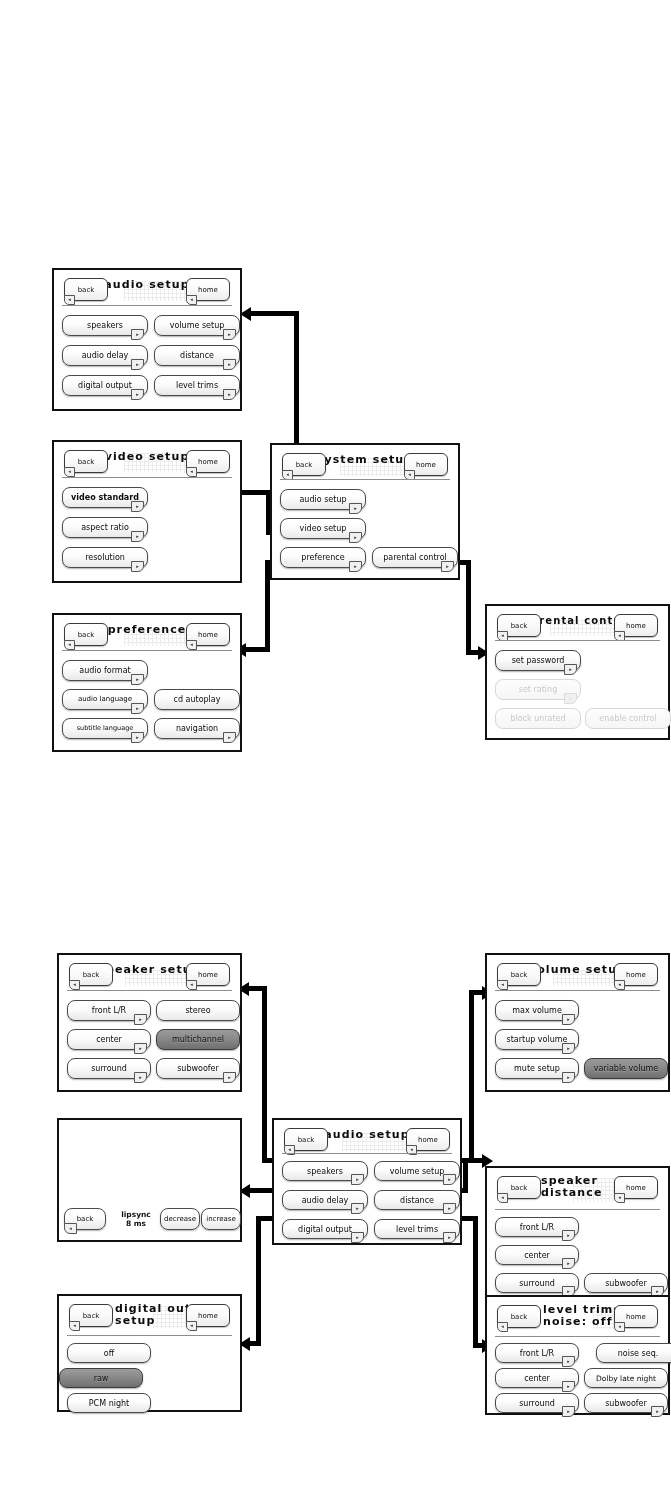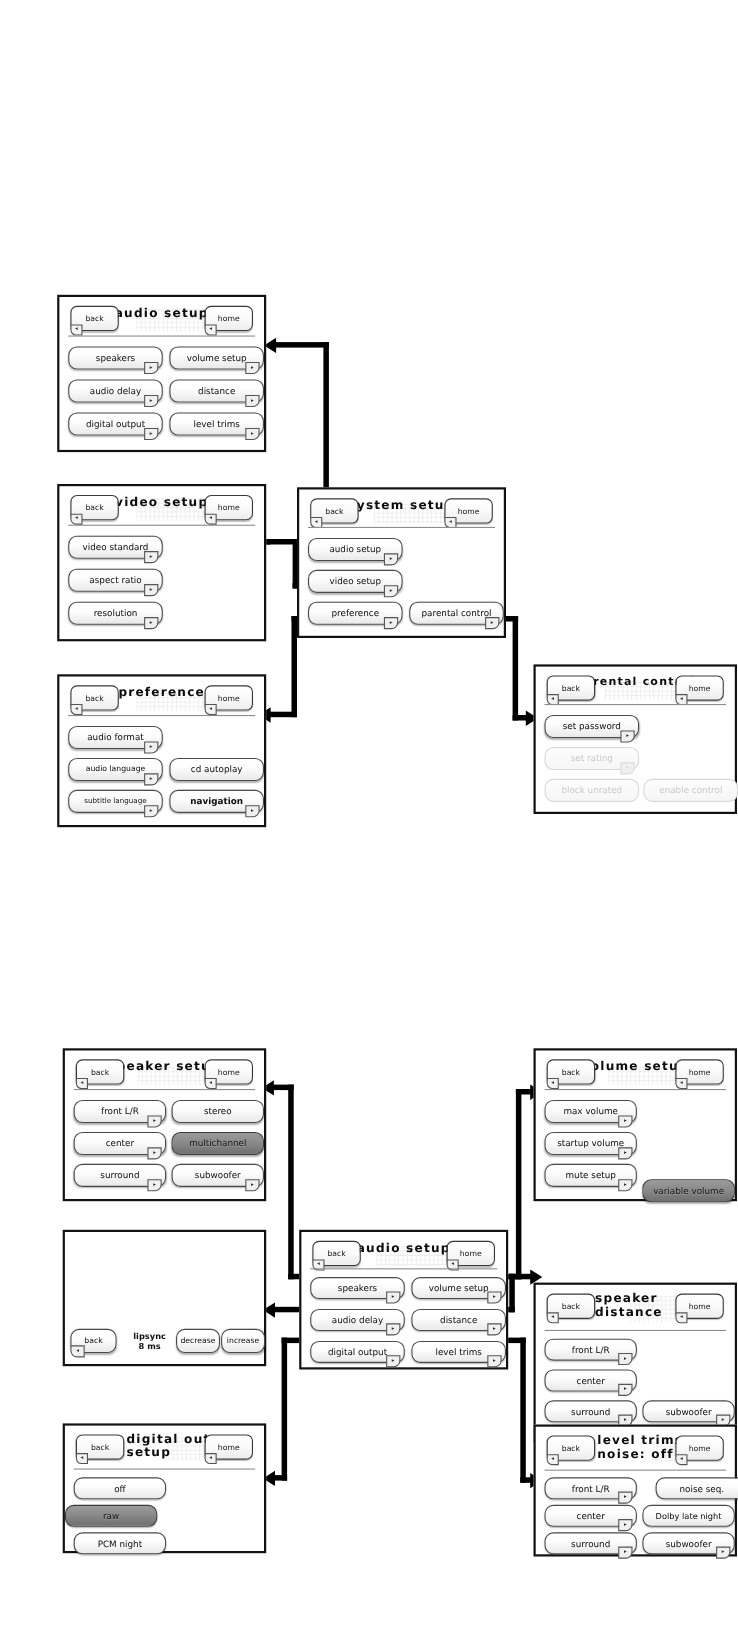--- a/index.html
+++ b/index.html
@@ -168,21 +168,21 @@
         <div class="hbtn left">
           <span>back</span>
           <span class="corner">◂</span>
         </div>
         <div class="hbtn right">
           <span>home</span>
           <span class="corner">◂</span>
         </div>
       </div>
       <div class="rule" style="top:35px;"></div>
-      <div class="mbtn" style="left:8px;top:45px;width:84px;height:19px;">
+      <div class="mbtn" style="left:8px;top:45px;width:84px;height:19px;font-weight:bold;">
         <span>video standard</span>
         <span class="arw">▸</span>
       </div>
       <div class="mbtn" style="left:8px;top:75px;width:84px;height:19px;">
         <span>aspect ratio</span>
         <span class="arw">▸</span>
       </div>
       <div class="mbtn" style="left:8px;top:105px;width:84px;height:19px;">
         <span>resolution</span>
         <span class="arw">▸</span>
@@ -252,21 +252,21 @@
         <span class="arw">▸</span>
       </div>
       <div class="mbtn plain" style="left:100px;top:74px;width:84px;height:19px;">
         <span>cd autoplay</span>
 
       </div>
       <div class="mbtn" style="left:8px;top:103px;width:84px;height:19px;font-size:6.5px;">
         <span>subtitle language</span>
         <span class="arw">▸</span>
       </div>
-      <div class="mbtn" style="left:100px;top:103px;width:84px;height:19px;font-weight:bold;">
+      <div class="mbtn" style="left:100px;top:103px;width:84px;height:19px;">
         <span>navigation</span>
         <span class="arw">▸</span>
       </div>
     </div>
   </div>
 
   <div class="panel" style="left:485px;top:604px;width:185px;height:136px;">
     <div class="panel-inner">
       <div class="hdr">
         <div class="grid" style="left:55px;top:7px;width:72px;height:16px;"></div>
@@ -368,21 +368,21 @@
         <span class="arw">▸</span>
       </div>
       <div class="mbtn" style="left:8px;top:74px;width:82px;height:19px;">
         <span>startup volume</span>
         <span class="arw">▸</span>
       </div>
       <div class="mbtn" style="left:8px;top:103px;width:82px;height:19px;">
         <span>mute setup</span>
         <span class="arw">▸</span>
       </div>
-      <div class="mbtn sel plain" style="left:97px;top:117px;width:82px;height:19px;">
+      <div class="mbtn sel plain" style="left:97px;top:103px;width:82px;height:19px;">
         <span>variable volume</span>
 
       </div>
     </div>
   </div>
 
   <div class="panel" style="left:272px;top:1118px;width:190px;height:127px;">
     <div class="panel-inner">
       <div class="hdr">
         <div class="grid" style="left:60px;top:6px;width:64px;height:18px;"></div>

